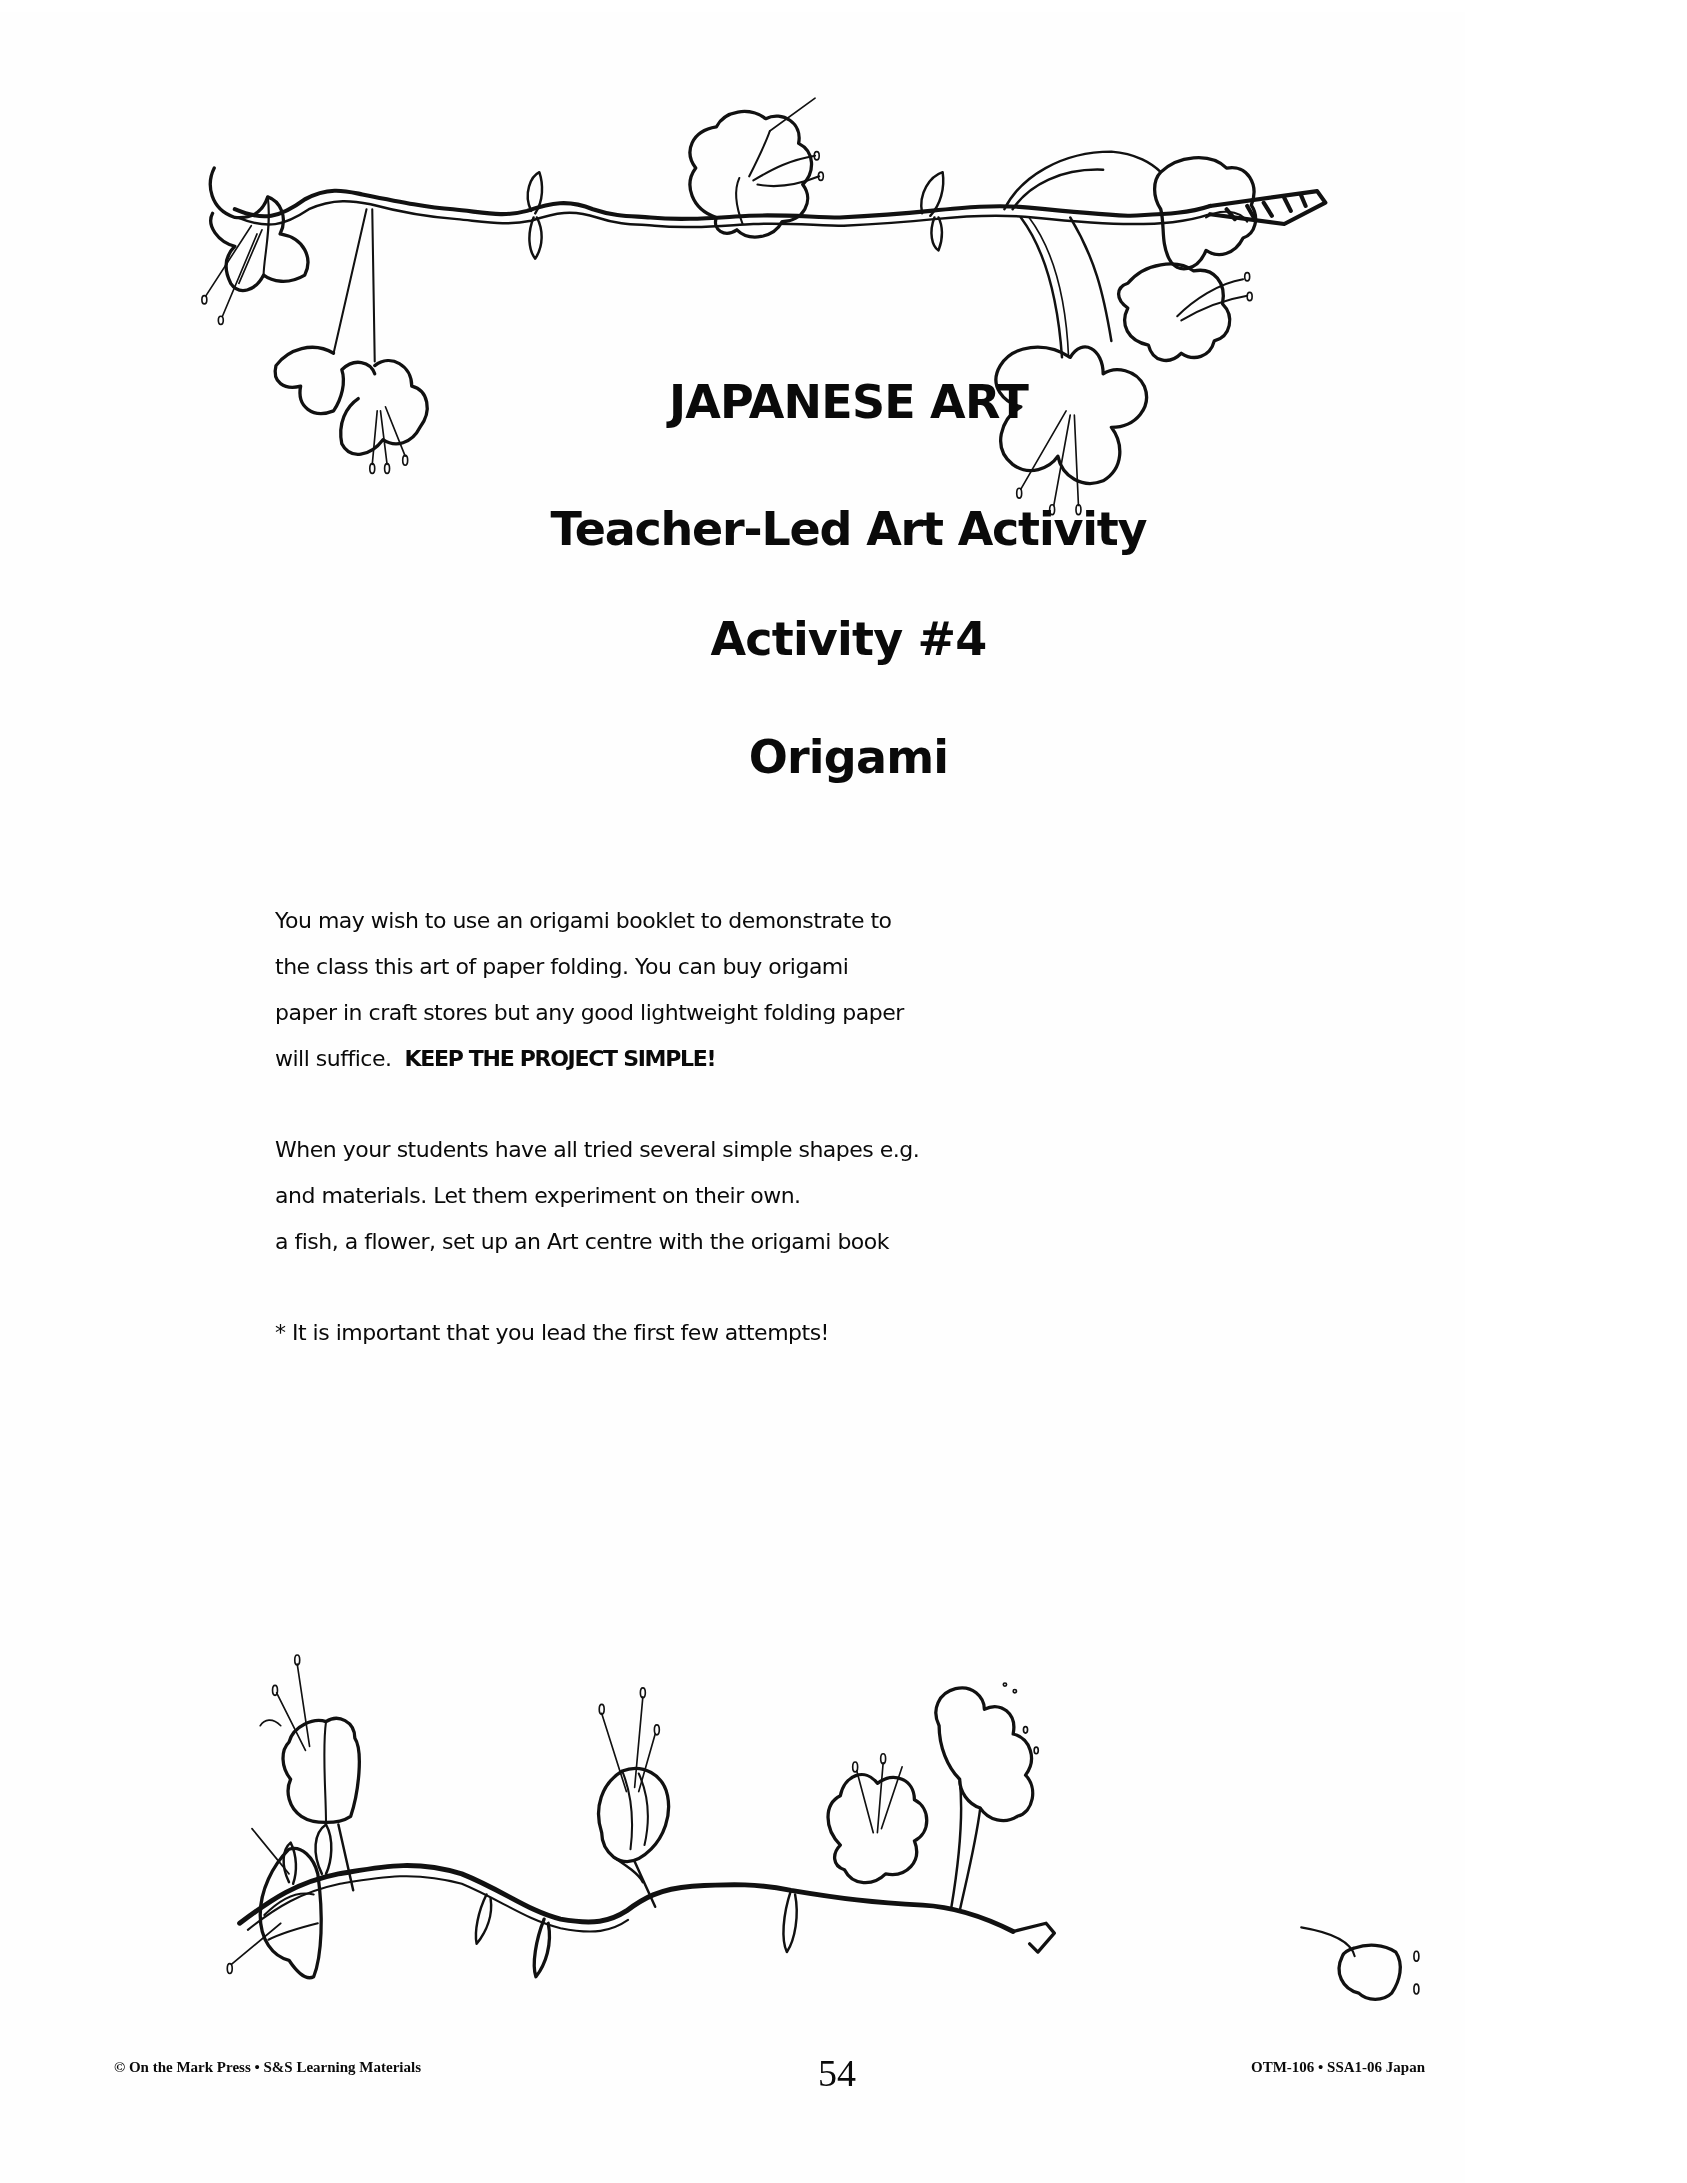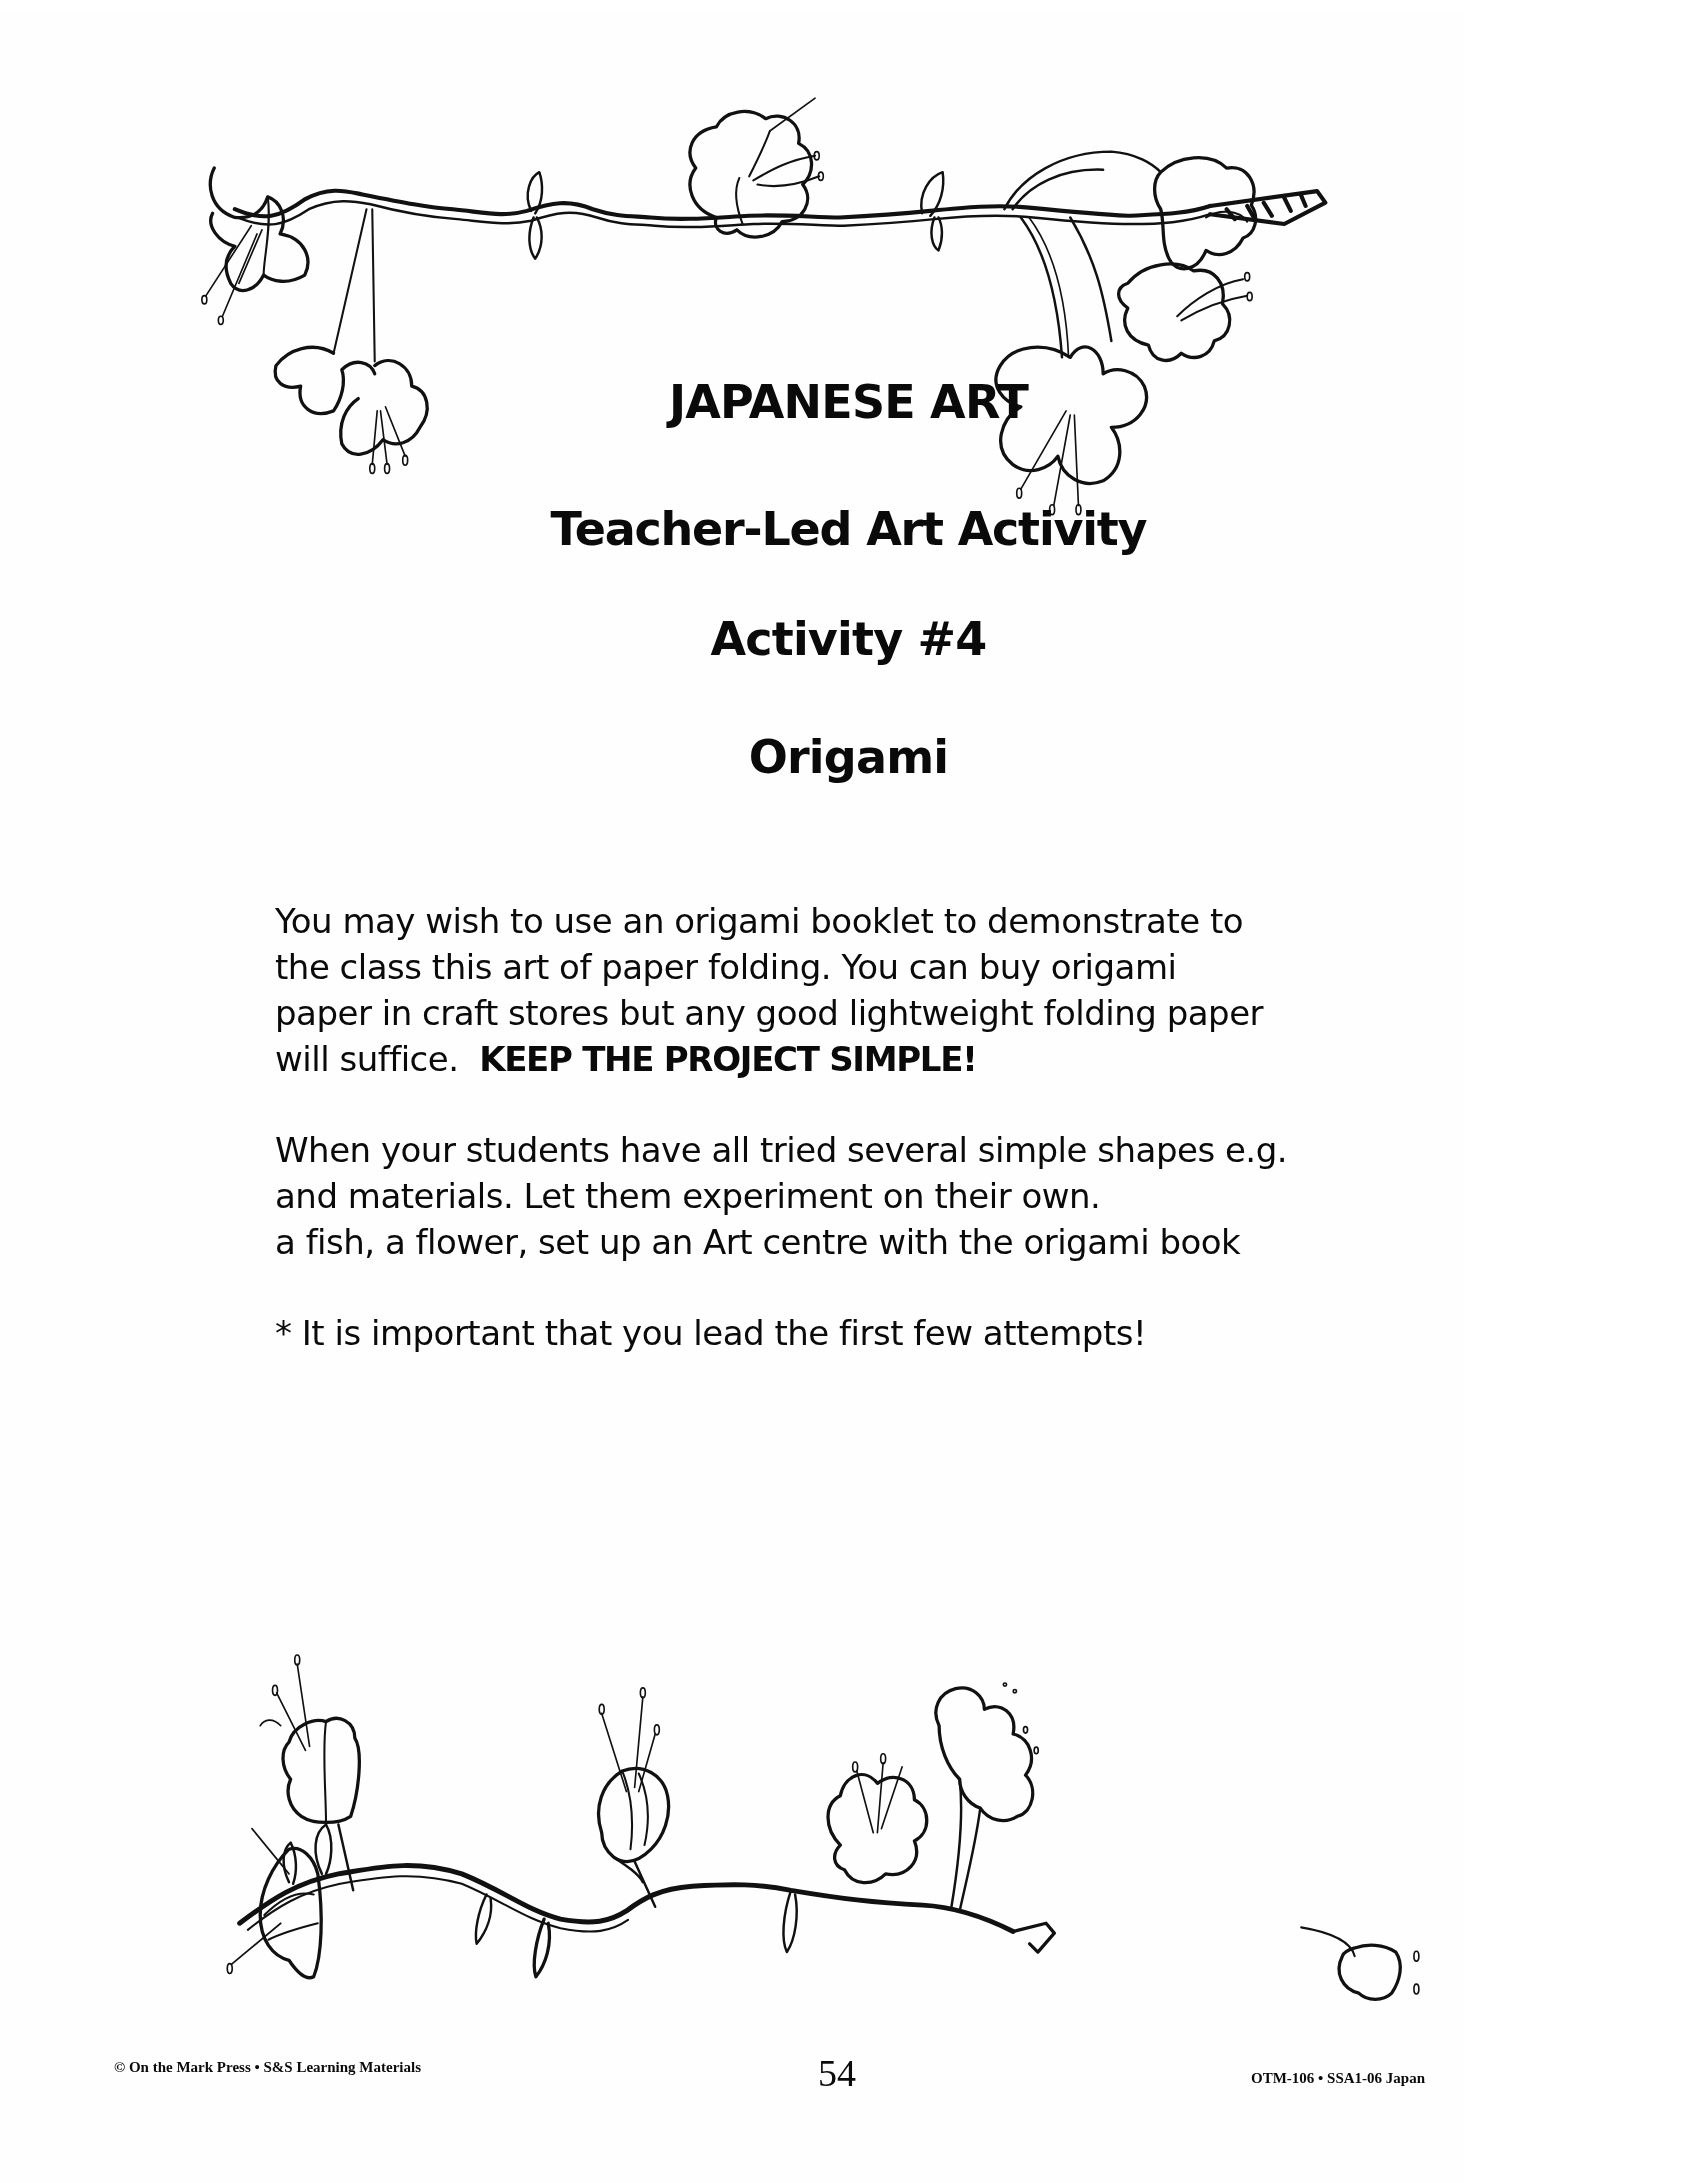--- a/index.html
+++ b/index.html
@@ -13,35 +13,35 @@
     font-family: "DejaVu Sans", "Liberation Sans", sans-serif; font-weight: bold;
     letter-spacing: -0.4px; line-height: 1; white-space: nowrap;
   }
   #h-title { top: 367px; font-size: 46px; letter-spacing: -0.8px; left: 5px; }
   #h-sub { top: 494px; font-size: 46px; letter-spacing: -1.2px; left: 5px; }
   #h-act { top: 604px; font-size: 46px; letter-spacing: -0.8px; left: 5px; }
   #h-name { top: 722px; font-size: 46px; letter-spacing: -0.8px; left: 5px; }
   .body-block {
     position: absolute; left: 275px; width: 1170px;
     font-family: "DejaVu Sans", "Liberation Sans", sans-serif;
-    font-size: 34px; line-height: 46px; letter-spacing: -0.5px; font-weight: normal;
+    font-size: 22px; line-height: 46px; letter-spacing: -0.5px; font-weight: normal;
   }
   .body-block .line { display: block; white-space: nowrap; }
   .body-block strong { font-weight: bold; letter-spacing: -1.3px; }
   #para1 { top: 886px; }
   #para2 { top: 1115px; }
   #para3 { top: 1298px; }
   .footer {
     position: absolute; top: 2048px;
     font-family: "Liberation Serif", "DejaVu Serif", serif; font-weight: bold;
     font-size: 15px; line-height: 1; white-space: nowrap;
   }
   #footer-left { left: 114px; }
   #footer-page { left: 818px; font-weight: normal; font-size: 38px; top: 2042px; }
-  #footer-right { left: 1251px; margin-top: 11px; }
+  #footer-right { left: 1251px; }
 </style>
 </head>
 <body>
 
 <div class="page">
 
   <div class="deco" style="left:189px; top:82px; width:1318px; height:428px;">
     <svg width="1318" height="428" viewBox="0 0 1600 520">
 
       <path d="M55,140 C90,155 110,150 140,128 C170,112 190,118 210,122 C260,132 290,138 320,140 C360,144 380,150 410,142 C440,132 460,128 490,140 C520,150 540,148 560,150 C600,154 640,150 680,148 C720,146 760,150 790,150 C830,148 860,146 900,142 C940,138 980,134 1020,138 C1060,142 1100,146 1140,148 C1180,146 1210,146 1240,136" stroke-width="5"></path>

